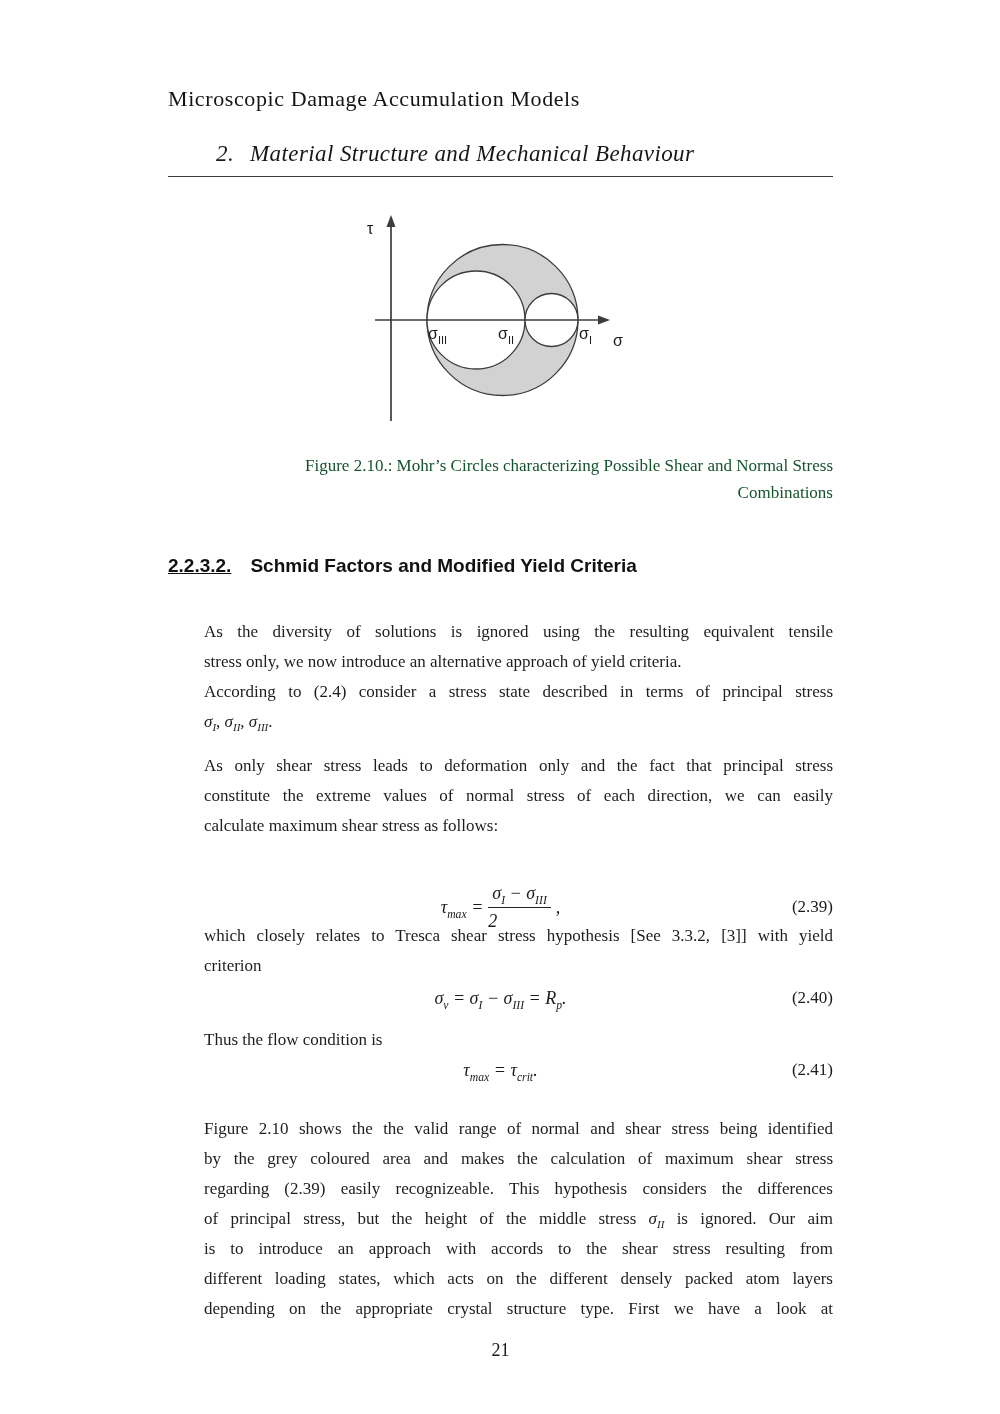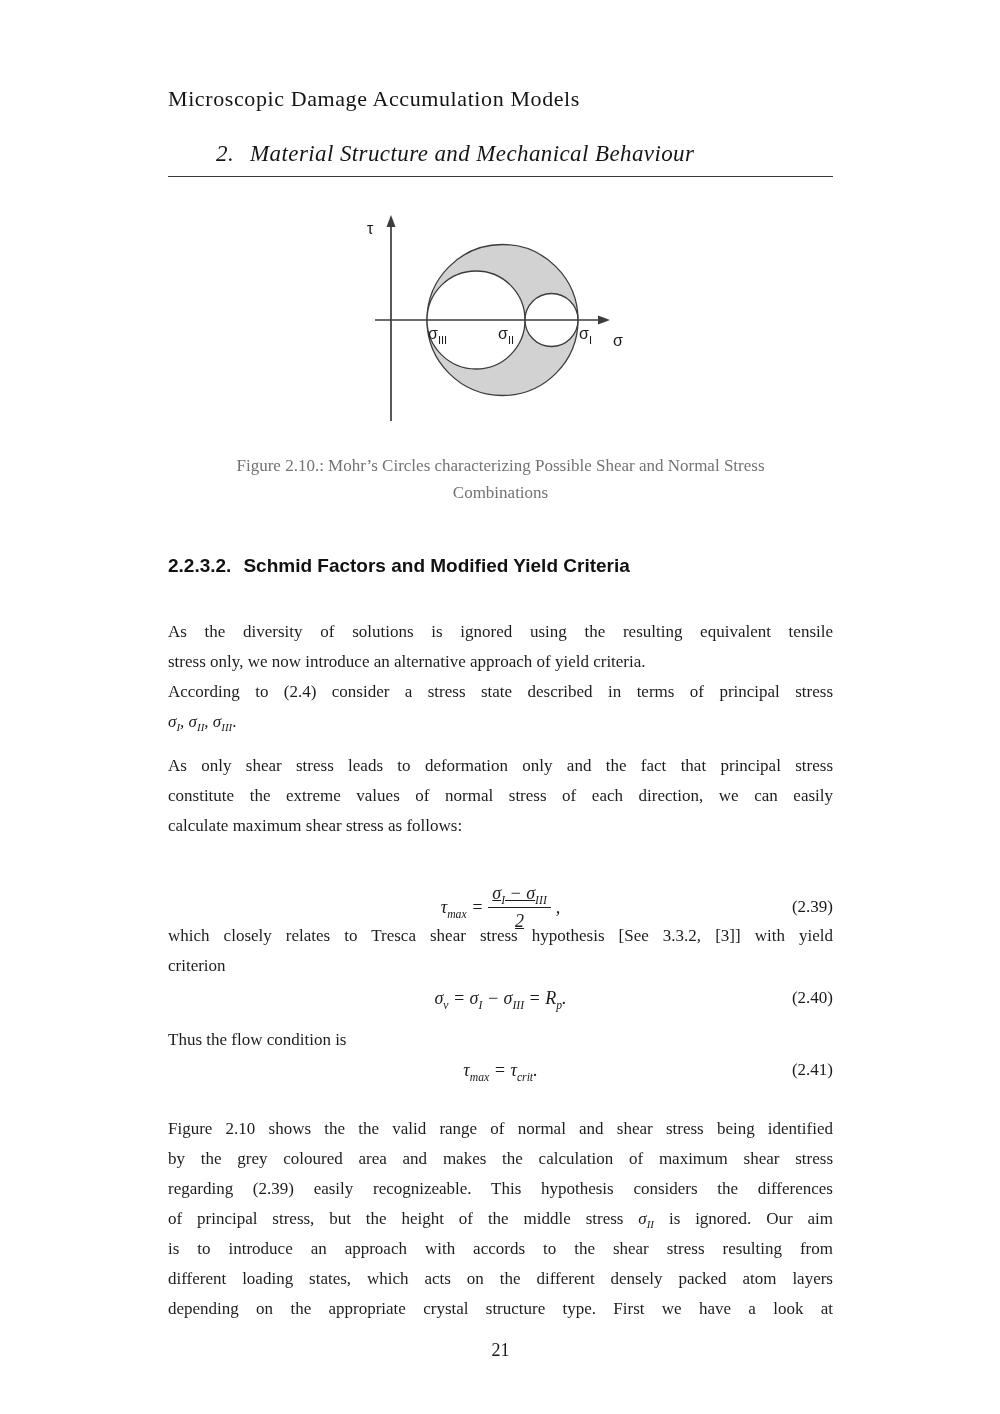--- a/index.html
+++ b/index.html
@@ -22,31 +22,31 @@
   .chapter-line .chnum { margin-right:16px; }
   .header-rule {
     top:176px; height:0; border:none; border-top:1.6px solid #3a3a3a; margin:0;
   }
 
   .figwrap { left:358px; top:206px; width:290px; height:232px; }
   .figlabel { font-family:"Liberation Sans","DejaVu Sans",sans-serif; font-size:16px; fill:#1a1a1a; }
   .fsub { font-size:11px; }
 
   .caption {
-    top:452px; text-align:center; font-size:17px; line-height:27px; color:#737373;
+    top:452px; text-align:right; font-size:17px; line-height:27px; color:#14532d;
   }
 
   .subsection {
     top:555px; font-family:"Liberation Sans","DejaVu Sans",sans-serif;
     font-size:19px; font-weight:bold; color:#111;
   }
-  .subsection .secnum { margin-right:12px; }
+  .subsection .secnum { margin-right:19px;text-decoration:underline; }
 
   .para { font-size:17px; color:#1d1d1d; }
-  .tline { height:30px; line-height:30px; overflow:hidden; text-align:left; }
+  .tline { height:30px; line-height:30px; overflow:hidden; text-align:left;margin-left:36px; }
   .tline.stretch { text-align:justify; text-align-last:justify; }
 
   .mi { font-style:italic; }
   sub { font-size:0.65em; line-height:0; }
 
   .para1 { top:617px; }
   .para2 { top:751px; }
   .para3 { top:921px; }
   .para4 { top:1025px; }
   .para5 { top:1114px; }
@@ -56,21 +56,21 @@
     font-size:18px; color:#1b1b1b;
   }
   .equation .math { font-style:italic; }
   .eq239 { top:851px; height:56px;margin-top:28px; }
   .eq240 { top:983px; height:30px; }
   .eq241 { top:1055px; height:30px; }
   .eqtag {
     position:absolute; right:0; top:50%; transform:translateY(-50%);
     font-style:normal; font-size:17px; color:#1b1b1b;
   }
-  .frac { display:inline-flex; flex-direction:column; align-items:center; margin:0 5px; vertical-align:middle;text-decoration:underline; }
+  .frac { display:inline-flex; flex-direction:column; align-items:flex-start; margin:0 5px; vertical-align:middle; }
   .frac .num { padding:0 4px 3px 4px; border-bottom:1.4px solid #222; }
   .frac .den { padding-top:3px; }
 
   .pageno { top:1340px; text-align:center; font-size:18px; color:#1a1a1a; }
 </style>
 </head>
 <body>
 
 <div class="page">
 

